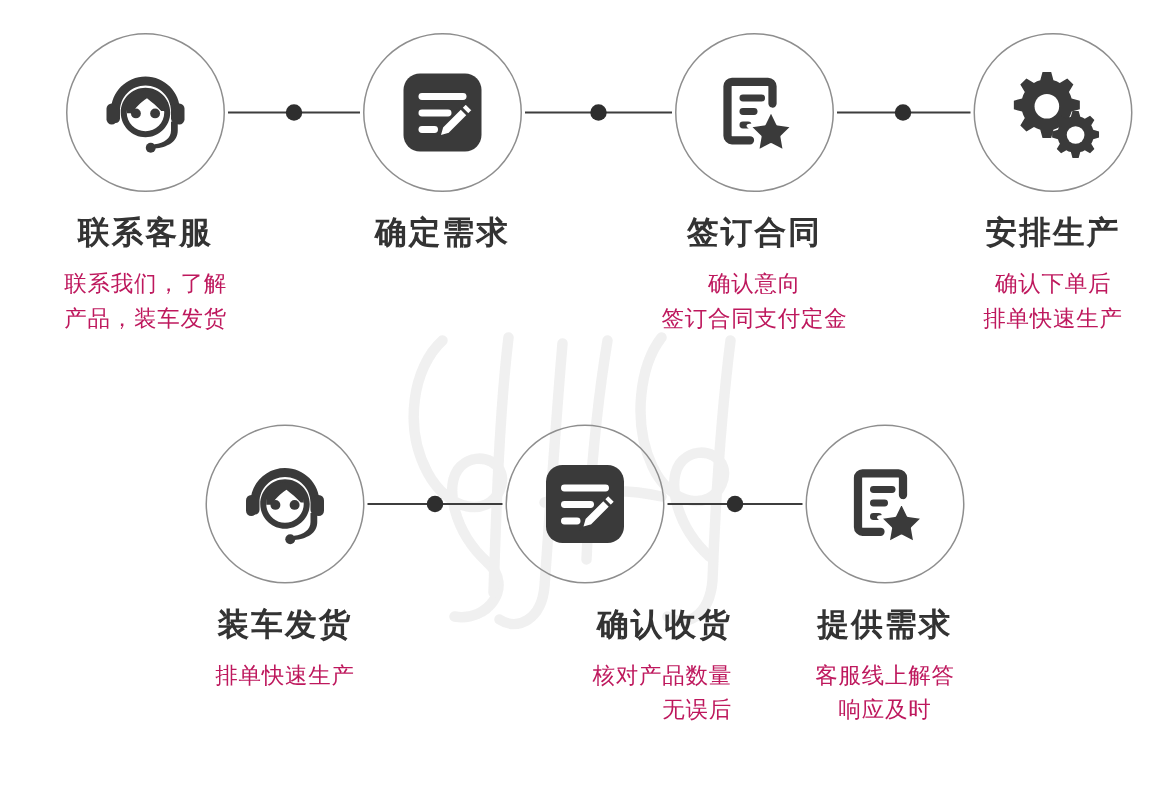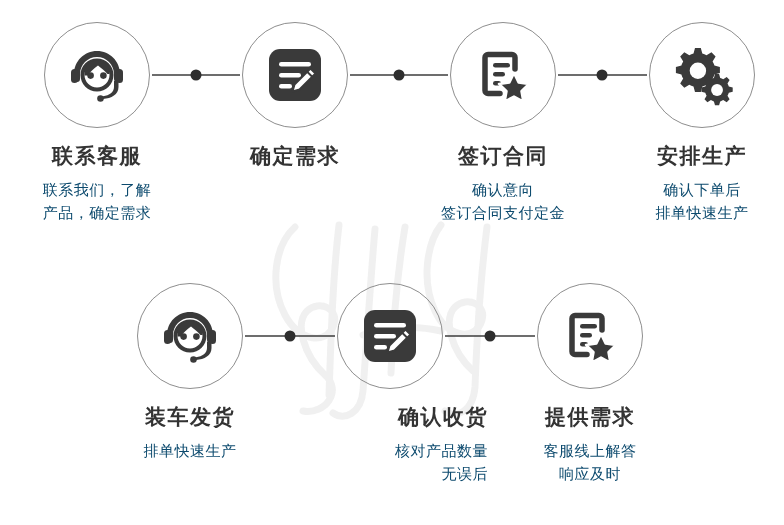--- a/index.html
+++ b/index.html
@@ -83,21 +83,21 @@
     font-weight: bold;
     letter-spacing: 1.5px;
     color: #333333;
     line-height: 1.1;
   }
 
   .step-desc {
     margin-top: 11px;
     font-size: 15px;
     line-height: 1.55;
-    color: #0c4a6e;
+    color: #be185d;
     letter-spacing: 0.5px;
   }
   .step-desc div { white-space: nowrap; }
 </style>
 </head>
 <body>
 
 <div id="flow-root">
 
   <div class="watermark">
@@ -150,21 +150,21 @@
               <path d="M32 17.5 C25 17.5 19.5 23 19.5 29.5 L19.5 32.5 L23 32.5 C25 29 29 25 33 22.5 C36 25 40 28 42.5 31 L44.5 31 L44.5 29.5 C44.5 23 39 17.5 32 17.5 Z"></path>
               <circle cx="25.6" cy="32.6" r="3.3"></circle>
               <circle cx="38.4" cy="32.6" r="3.3"></circle>
             </g>
           </svg>
         </span>
       </div>
       <div class="step-title">联系客服</div>
       <div class="step-desc">
         <div>联系我们，了解</div>
-        <div>产品，确定需求</div>
+        <div>产品，装车发货</div>
       </div>
     </div>
 
     <div class="step" style="left:197px; top:22px;">
       <div class="circle">
         <span>
           <svg width="58" height="58" viewBox="0 0 58 58">
             <rect x="3" y="3" width="52" height="52" rx="11" fill="#3a3a3a"></rect>
             <g fill="#ffffff">
               <rect x="13" y="16" width="32" height="4.6" rx="2.3"></rect>

